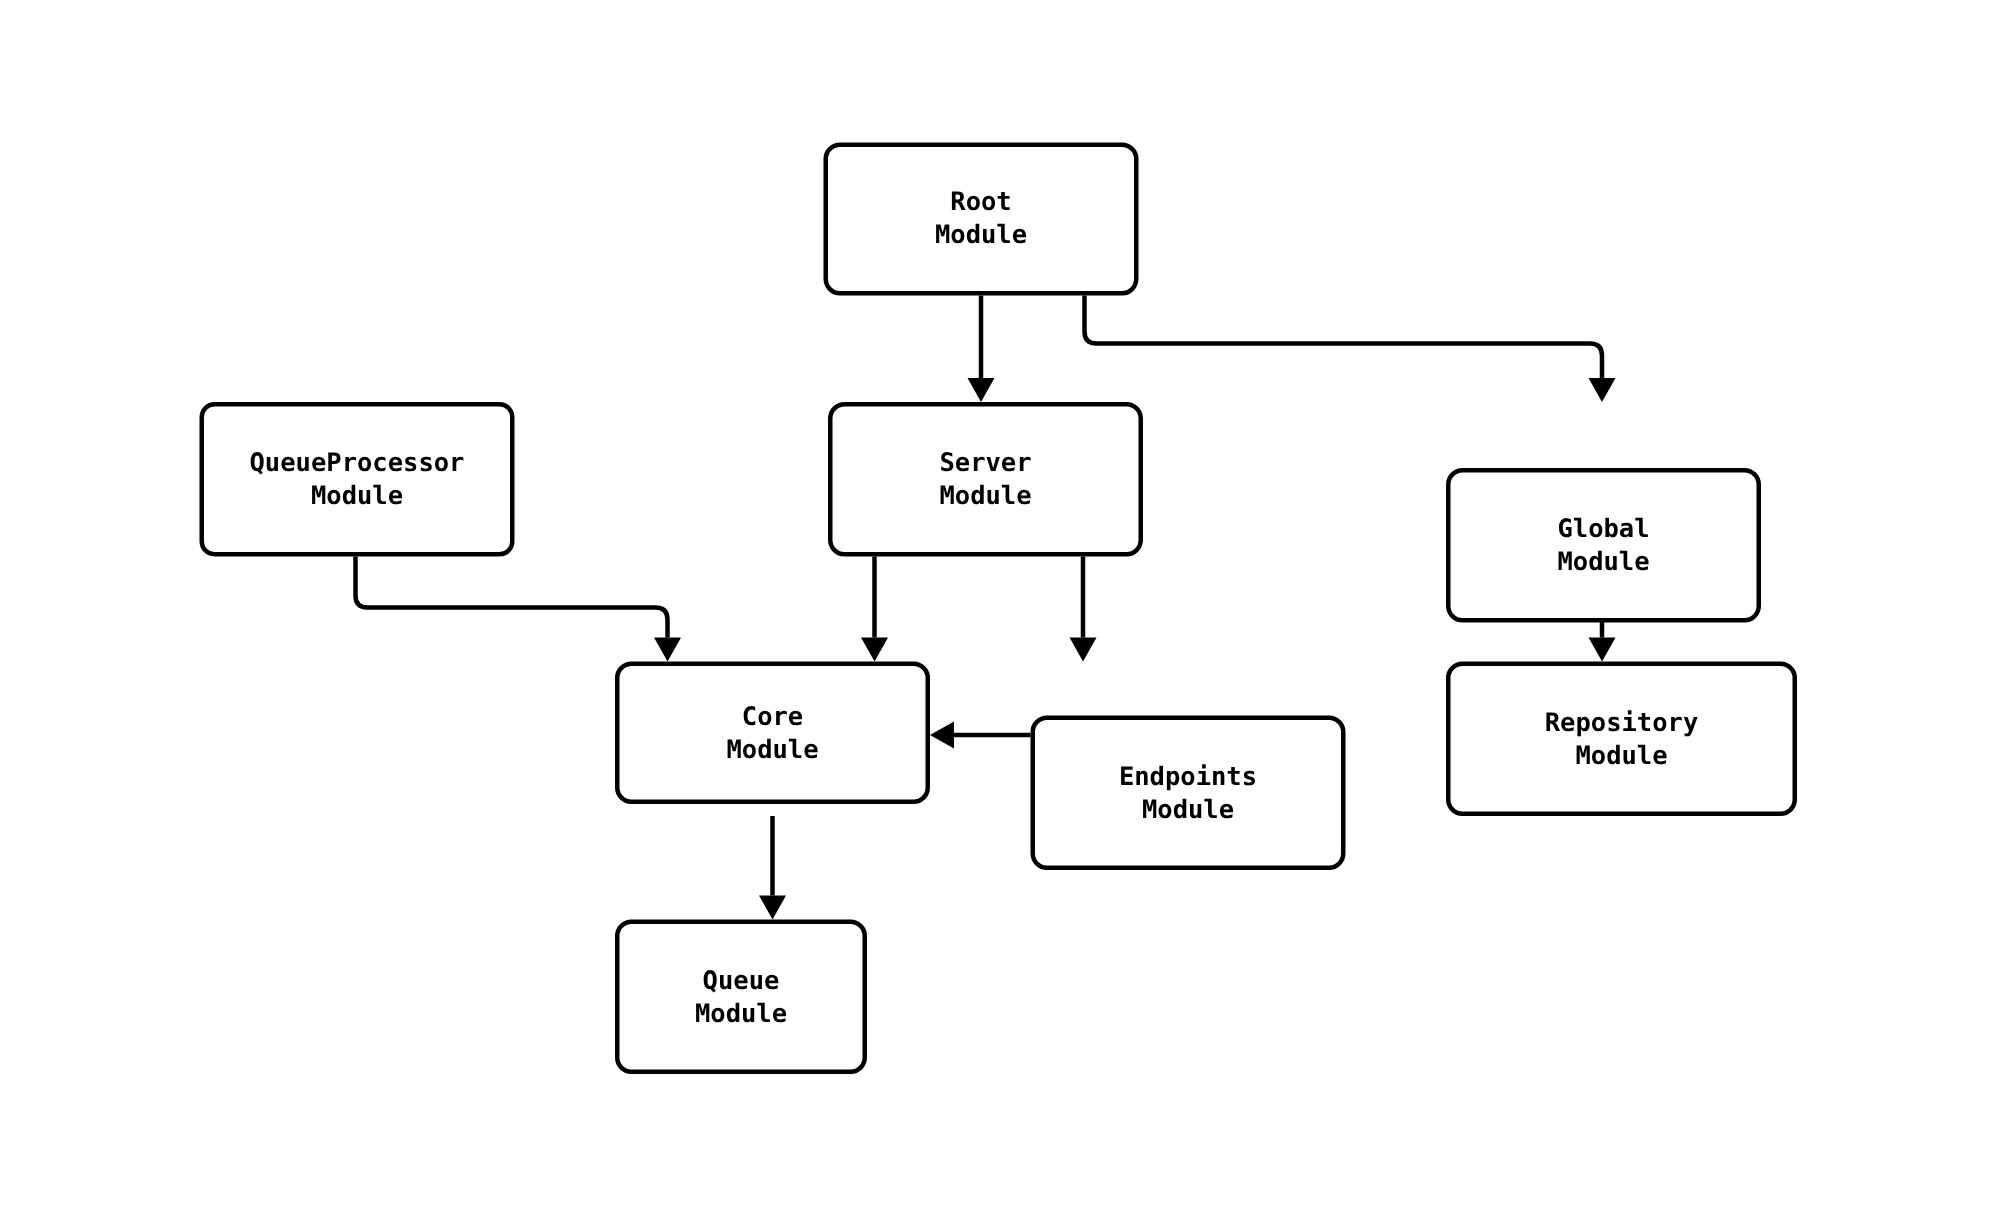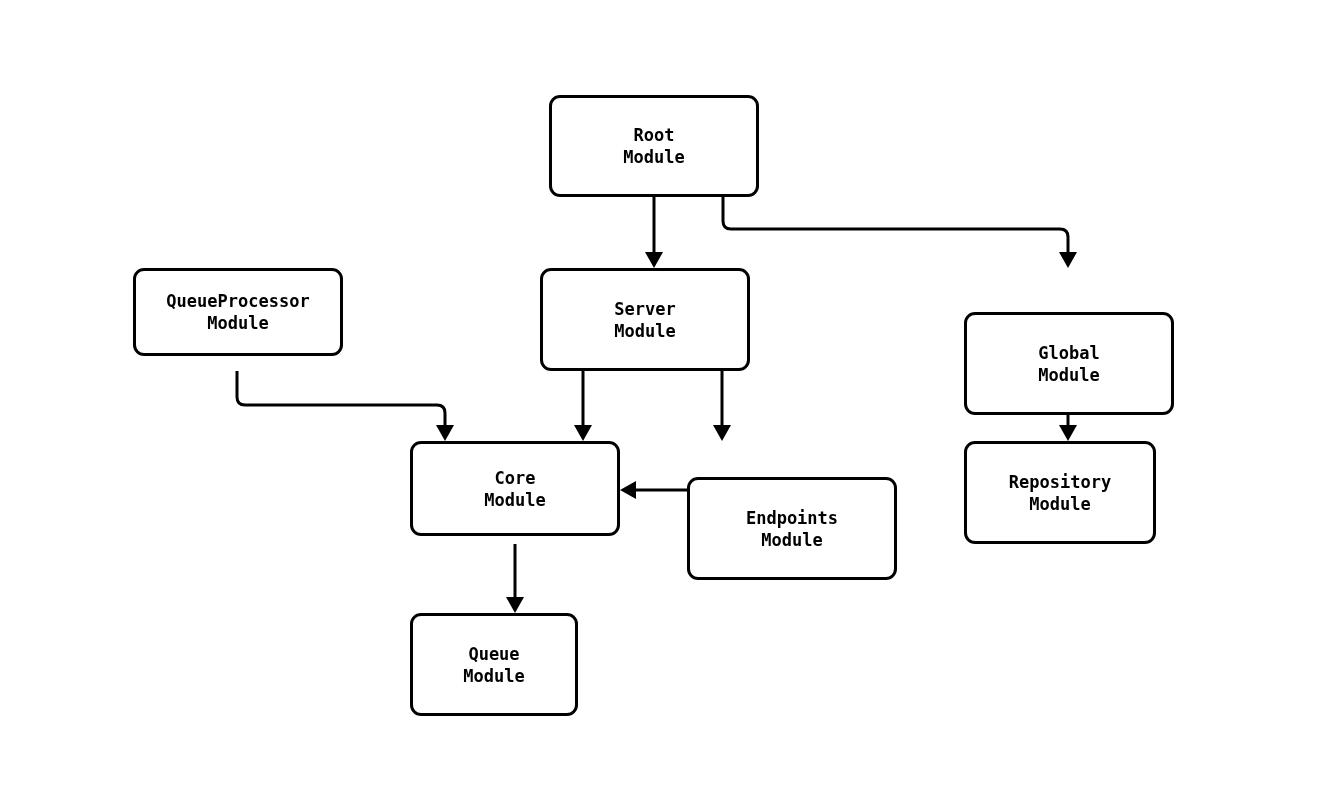--- a/index.html
+++ b/index.html
@@ -100,46 +100,46 @@
       <path d="M 515 544 L 515 597" fill="none" stroke="#000000" stroke-width="3"></path>
       <path d="M 506 597 L 524 597 L 515 613 z" fill="#000000"></path>
     </g>
   </svg>
 
   <div class="node" style="left:549px; top:95px; width:210px; height:102px;">
     <div class="node-label">Root</div>
     <div class="node-label">Module</div>
   </div>
 
-  <div class="node" style="left:133px; top:268px; width:210px; height:88px;">
+  <div class="node" style="left:133px; top:268px; width:210px; height:103px;border-radius:10px;">
     <div class="node-label">QueueProcessor</div>
     <div class="node-label">Module</div>
   </div>
 
-  <div class="node" style="left:540px; top:268px; width:210px; height:103px;">
+  <div class="node" style="left:552px; top:268px; width:210px; height:103px;">
     <div class="node-label">Server</div>
     <div class="node-label">Module</div>
   </div>
 
   <div class="node" style="left:964px; top:268px; width:210px; height:103px;margin-top:44px;">
     <div class="node-label">Global</div>
     <div class="node-label">Module</div>
   </div>
 
   <div class="node" style="left:410px; top:441px; width:210px; height:95px;">
     <div class="node-label">Core</div>
     <div class="node-label">Module</div>
   </div>
 
   <div class="node" style="left:687px; top:441px; width:210px; height:103px;margin-top:36px;">
     <div class="node-label">Endpoints</div>
     <div class="node-label">Module</div>
   </div>
 
-  <div class="node" style="left:964px; top:441px; width:192px; height:103px;">
+  <div class="node" style="left:964px; top:441px; width:234px; height:103px;">
     <div class="node-label">Repository</div>
     <div class="node-label">Module</div>
   </div>
 
   <div class="node" style="left:410px; top:613px; width:168px; height:103px;">
     <div class="node-label">Queue</div>
     <div class="node-label">Module</div>
   </div>
 
 </div>

